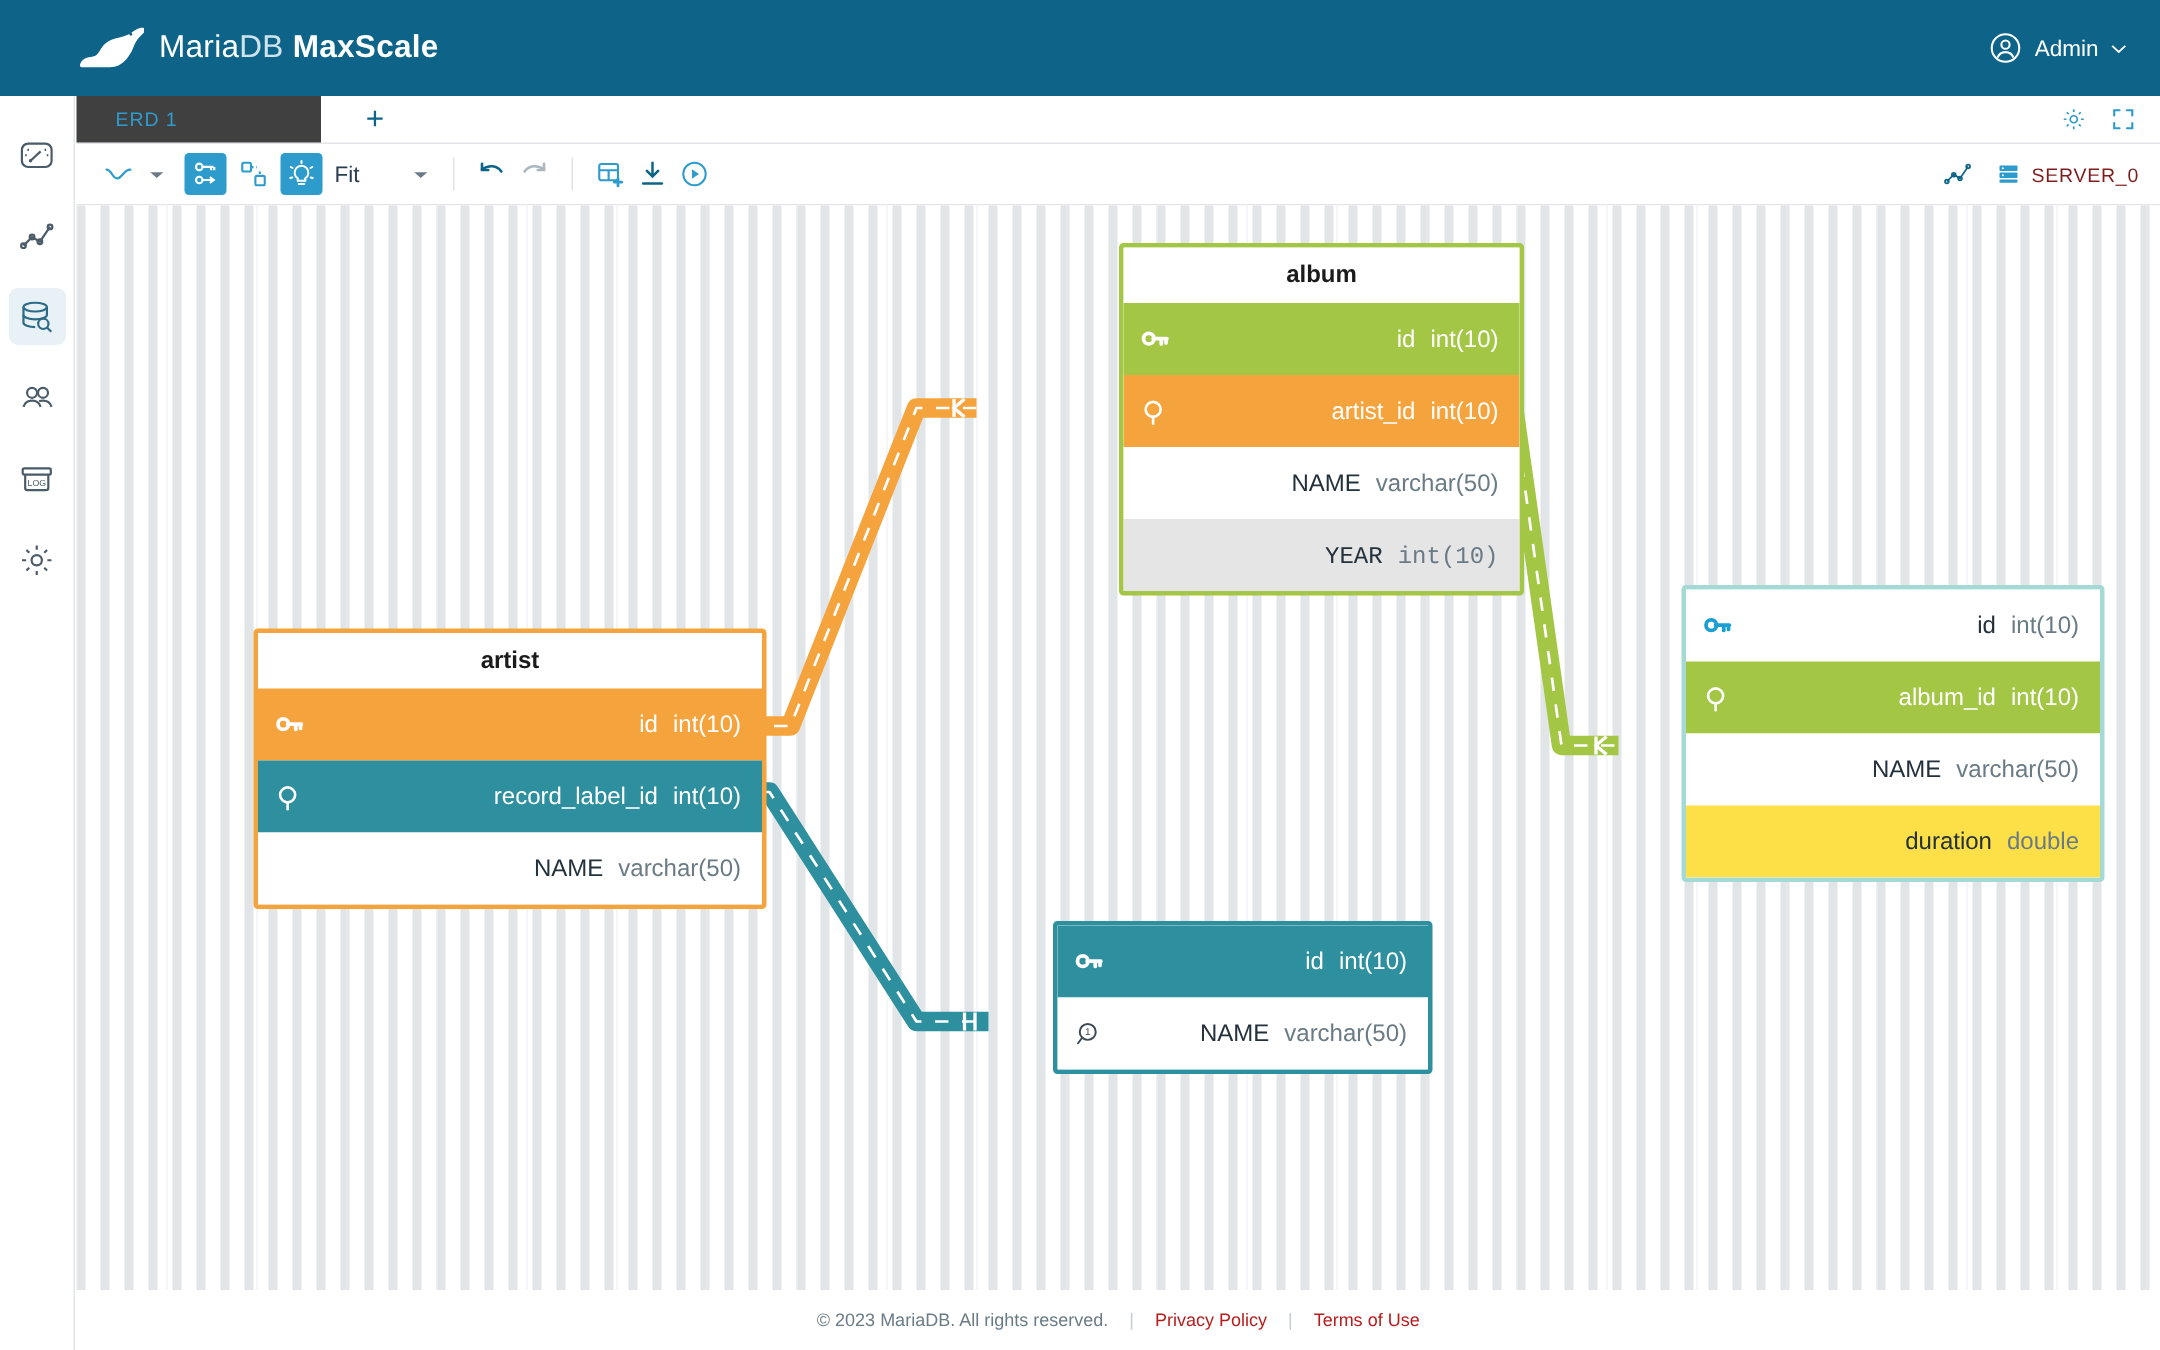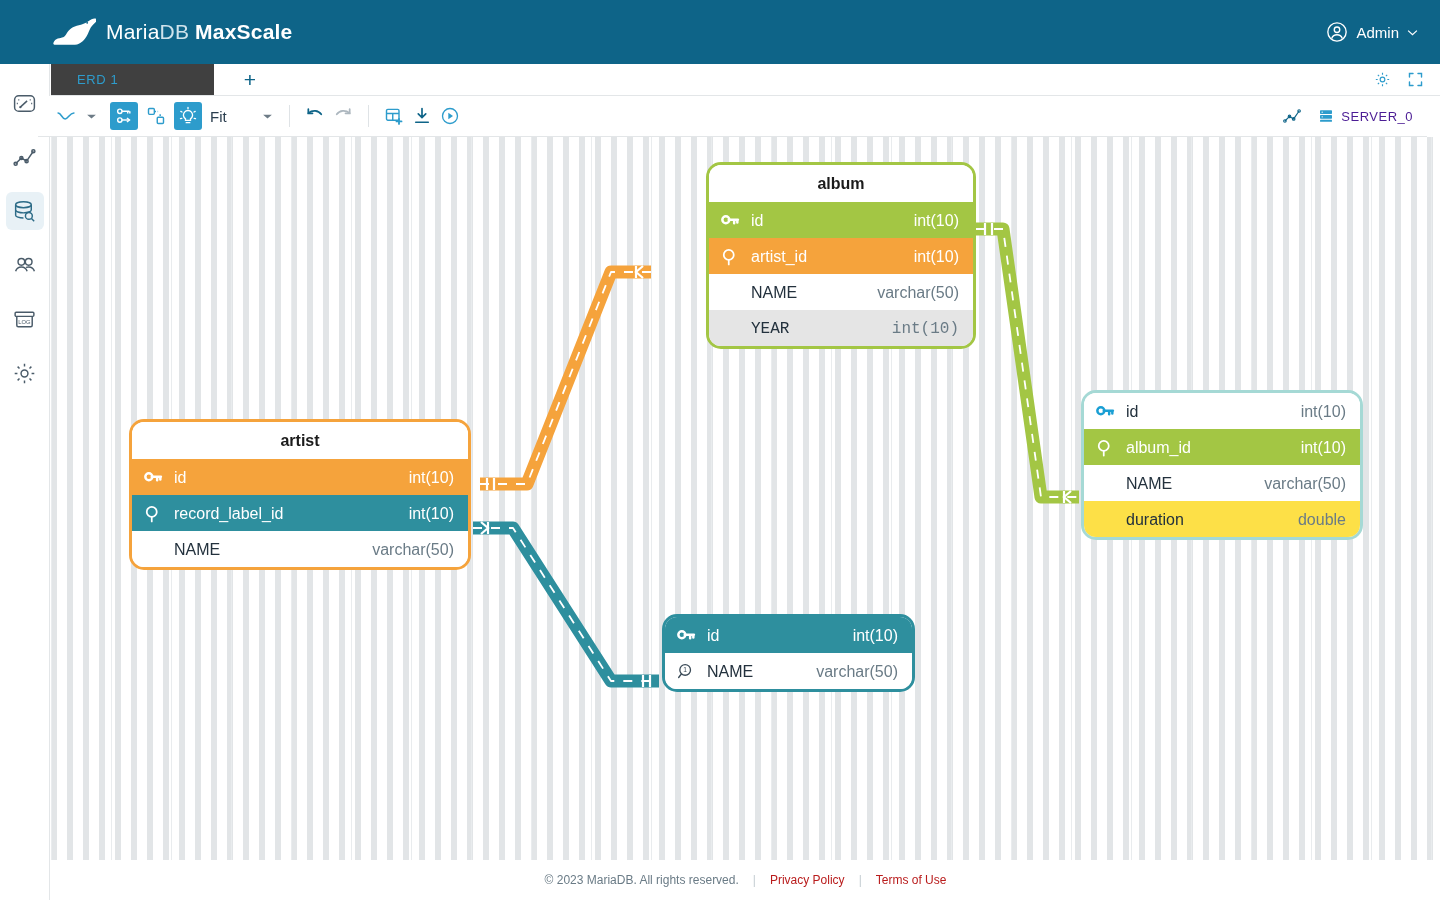--- a/index.html
+++ b/index.html
@@ -68,21 +68,21 @@
     color: #0e6488; font-size: 21px; font-weight: 300; cursor: pointer;
   }
   .tabstrip-right {
     margin-left: auto; display: flex; align-items: center;
     gap: 16px; padding-right: 16px;
   }
   .tabstrip-right svg { width: 17px; height: 17px; cursor: pointer; }
 
   
   .toolbar {
-    position: absolute; top: 96px; left: 38px;
+    position: absolute; top: 96px; left: 51px;
     width: 1389px; height: 41px;
     background: #ffffff; border-bottom: 1px solid #e3e6e8;
     display: flex; align-items: center; padding: 0 14px;
   }
   .tb-btn {
     width: 28px; height: 28px; border-radius: 3px;
     display: flex; align-items: center; justify-content: center;
     cursor: pointer; color: #2d9ccc;
   }
   .tb-btn.on { background: #2d9ccc; color: #ffffff; }
@@ -90,21 +90,21 @@
   .tb-caret { width: 22px; height: 26px; display:flex; align-items:center; justify-content:center; cursor: pointer; }
   .tb-caret svg { width: 11px; height: 7px; }
   .tb-sep { width: 1px; height: 22px; background: #dfe3e6; margin: 0 11px; }
   .zoom-val {
     font-size: 15px; color: #2b3e4f; margin-left: 8px;
     min-width: 46px; cursor: pointer;
   }
   .tb-right { margin-left: auto; display: flex; align-items: center; gap: 16px; }
   .server-chip {
     display: flex; align-items: center; gap: 7px;
-    color: #4c1d95; font-size: 13px; letter-spacing: .5px; cursor: pointer;
+    color: #7f1d1d; font-size: 13px; letter-spacing: .5px; cursor: pointer;
   }
 
   
   .canvas {
     position: absolute; top: 137px; left: 51px;
     width: 1389px; height: 723px;
     overflow: hidden;
     background-color: #ffffff;
     background-image:
       repeating-linear-gradient(to right,
@@ -113,34 +113,36 @@
         #e2e5e7 0px, #e2e5e7 6px, transparent 6px, transparent 16px);
     background-size: 60px 100%, 16px 20px;
     background-repeat: repeat, repeat;
   }
 
   .links { position: absolute; inset: 0; }
 
   
   .ent {
     position: absolute;
-    border-radius: 15px;
+    border-radius: 3px;
     background: #ffffff;
     border: 3px solid #cccccc;
     overflow: hidden;
+    margin-left: 40px;
   }
   .ent-title {
     height: 37px; display: flex; align-items: center; justify-content: center;
     font-size: 16px; font-weight: 700; color: #1b1b1b;
     background: #ffffff;
   }
   .ent-row {
-    height: 36px; display: flex; align-items: center;
+    height: 48px; display: flex; align-items: center;
     font-size: 16px; color: #23313d;
     border-top: 1px solid transparent;
+    text-align: right;
   }
   .ent-row .cell-ic {
     width: 42px; display: flex; align-items: center; justify-content: center;
     flex: 0 0 42px;
   }
   .ent-row .cell-ic svg { width: 20px; height: 20px; }
   .ent-row .cell-name { flex: 1 1 auto; padding-right: 10px; }
   .ent-row .cell-type { flex: 0 0 auto; color: #6a7b86; padding-right: 14px; }
   .ent-row.hl { color: #ffffff; }
   .ent-row.hl .cell-type { color: #ffffff; }

